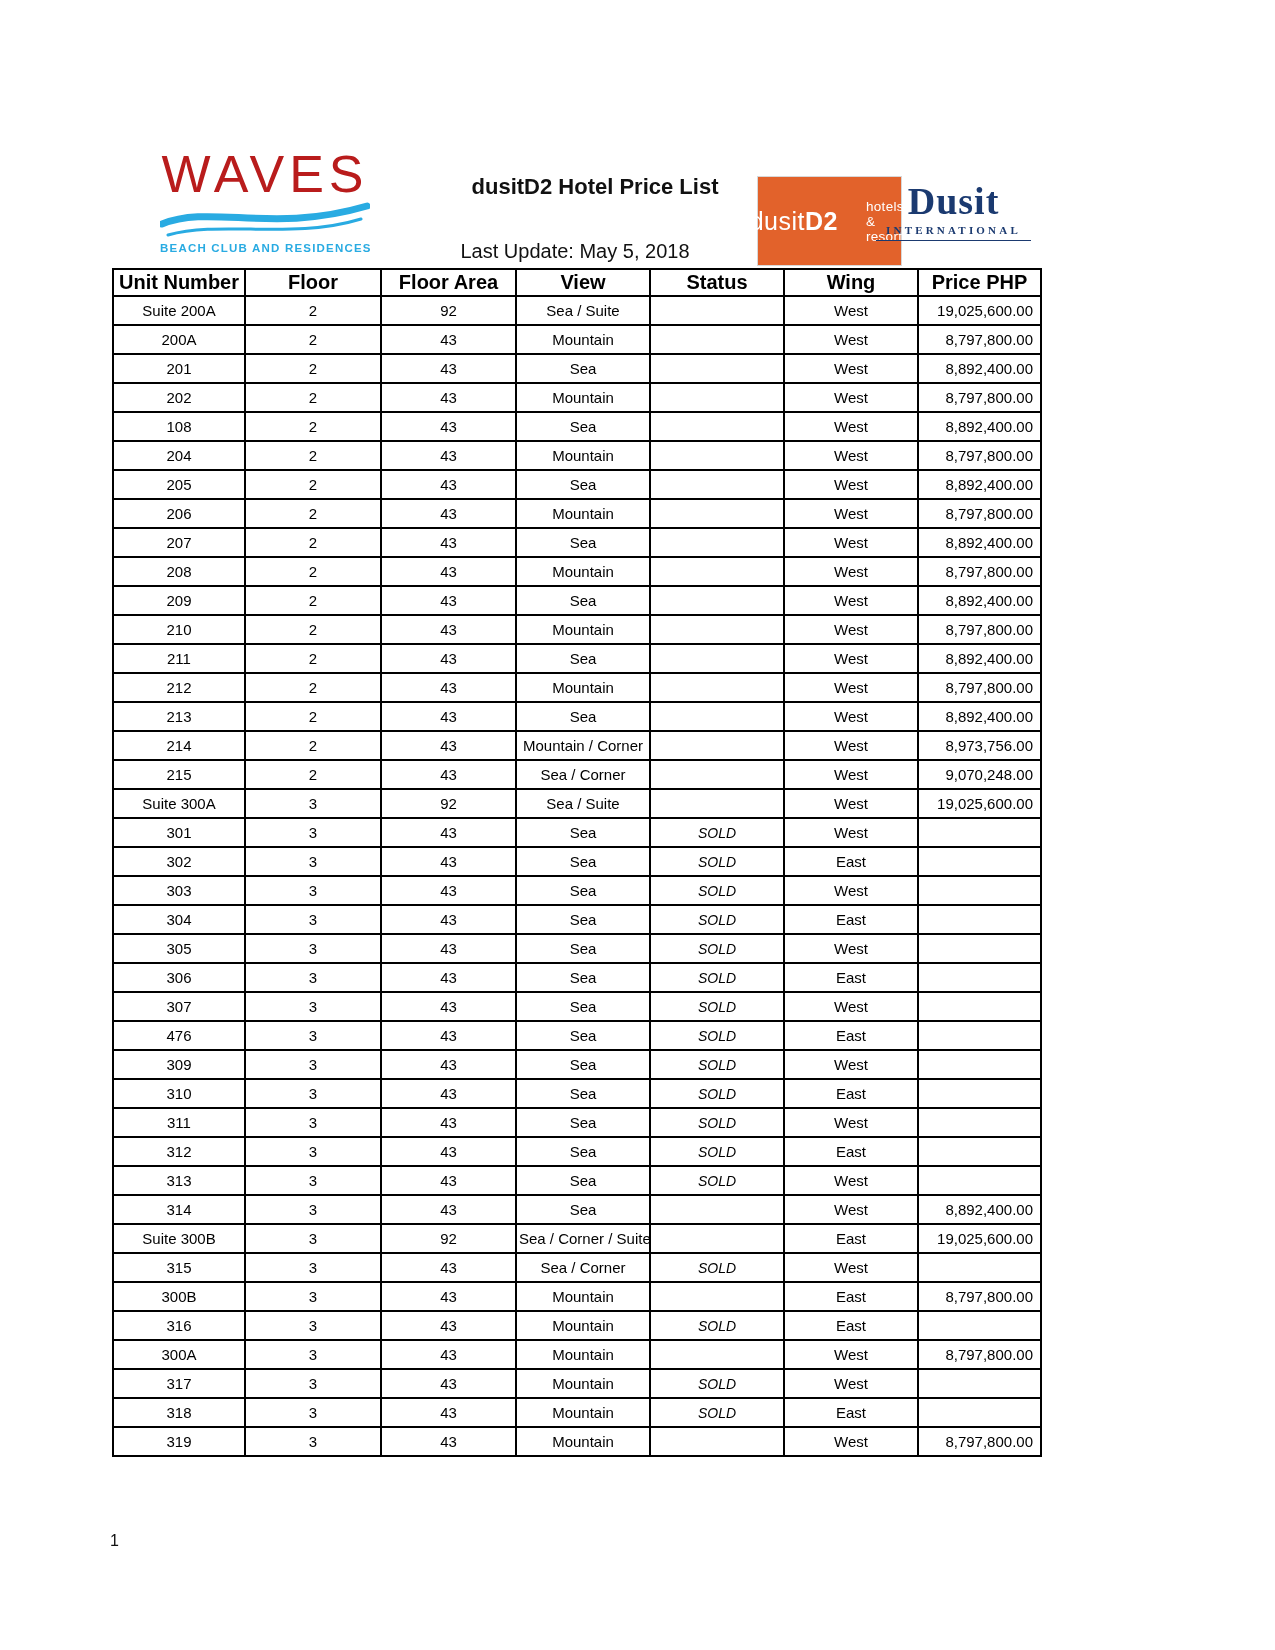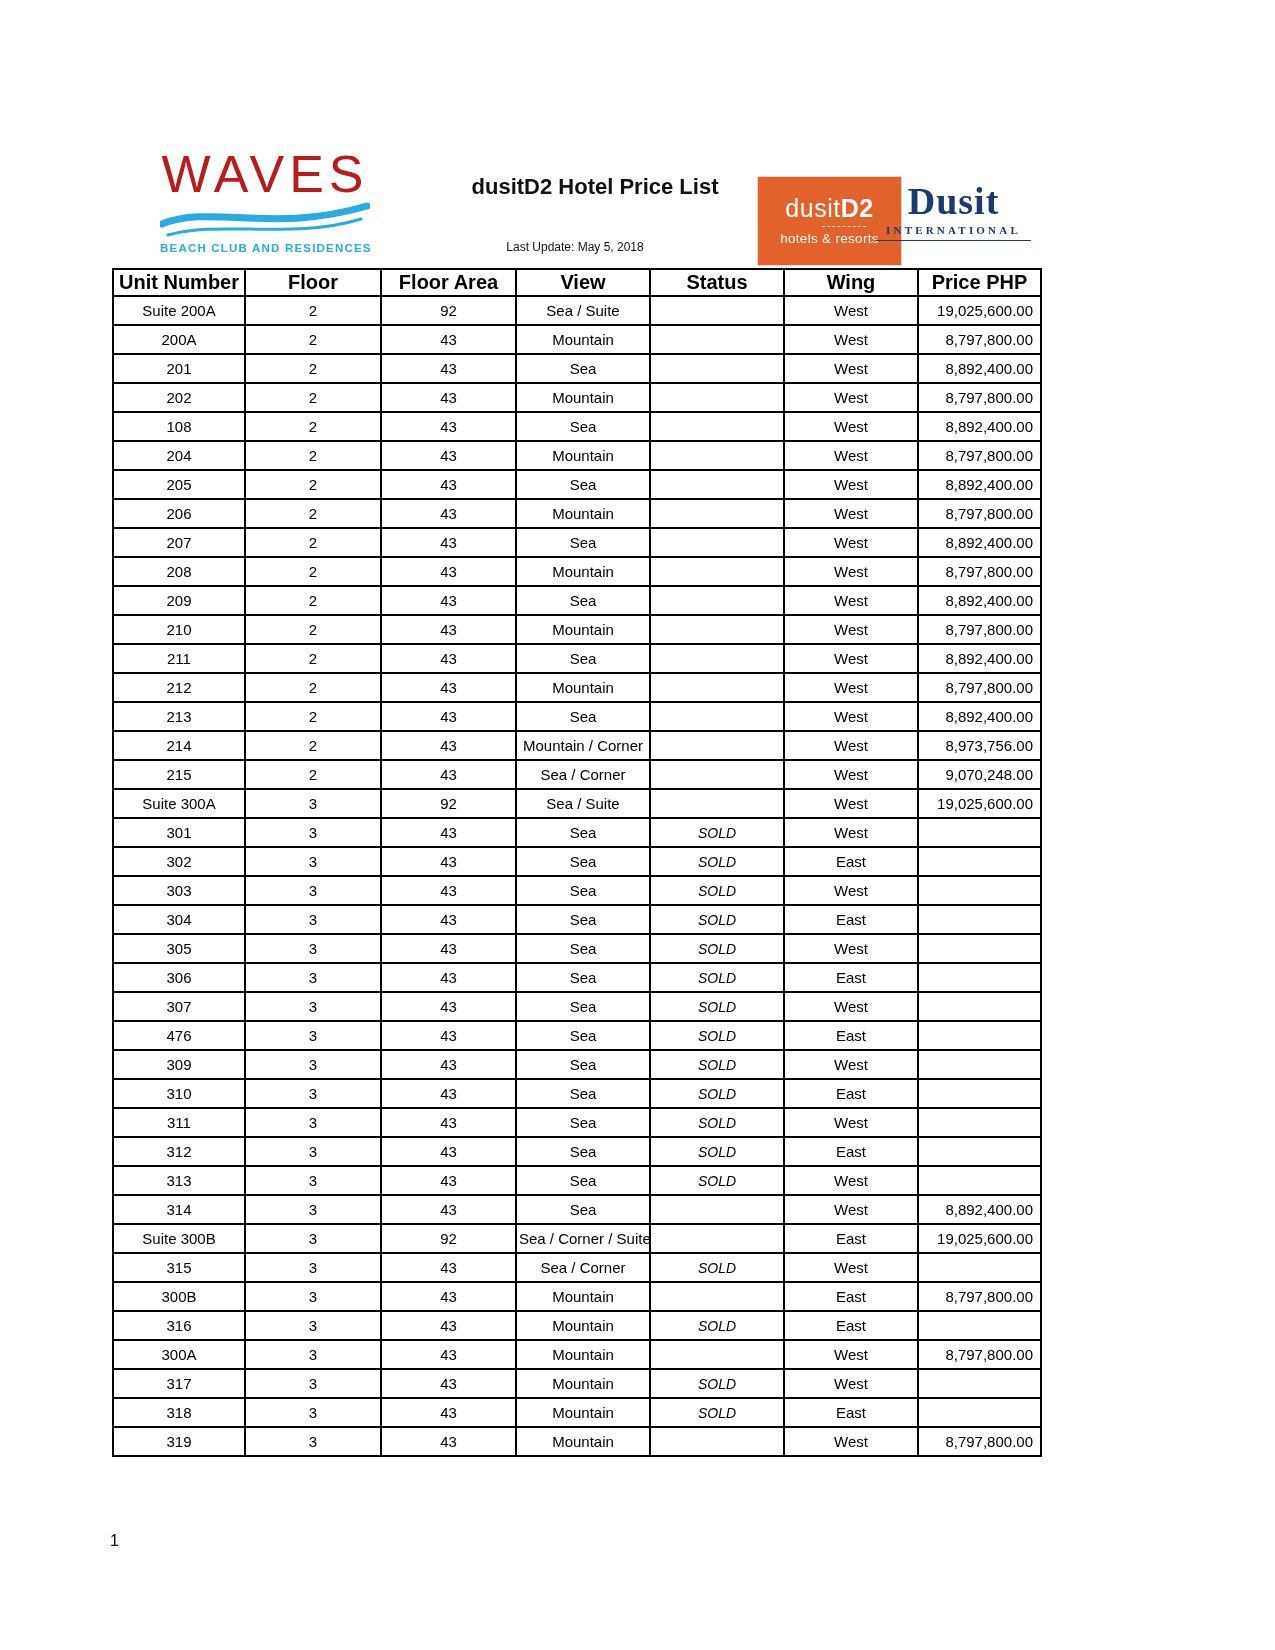--- a/index.html
+++ b/index.html
@@ -24,28 +24,28 @@
     color:#29ABE2;white-space:nowrap;
   }
 
   
   .doc-title{
     position:absolute;left:390px;top:174px;width:410px;
     text-align:center;font-size:22px;font-weight:bold;color:#111;
   }
   .doc-update{
     position:absolute;left:360px;top:240px;width:430px;
-    text-align:center;font-size:12px;color:#111;
+    text-align:center;font-size:20px;color:#111;
   }
 
   
   .d2-badge{
     position:absolute;left:757px;top:176px;width:145px;height:90px;
     background:#E2622B;border:1px solid #d8d8d8;box-sizing:border-box;
-    display:flex;flex-direction:column;align-items:center;justify-content:center;
+    display:flex;align-items:center;justify-content:center;
     color:#fff;
   }
   .d2-line1{font-size:25px;line-height:1;letter-spacing:0.5px;}
   .d2-line1 .bold{font-weight:bold;}
   .d2-dash{width:44px;border-bottom:1px dashed rgba(255,255,255,0.85);margin:5px 0 4px 28px;}
   .d2-line2{font-size:13.5px;letter-spacing:0.3px;}
 
   
   .dusit-intl{position:absolute;left:876px;top:182px;width:155px;text-align:center;color:#1B3A70;}
   .dusit-word{

